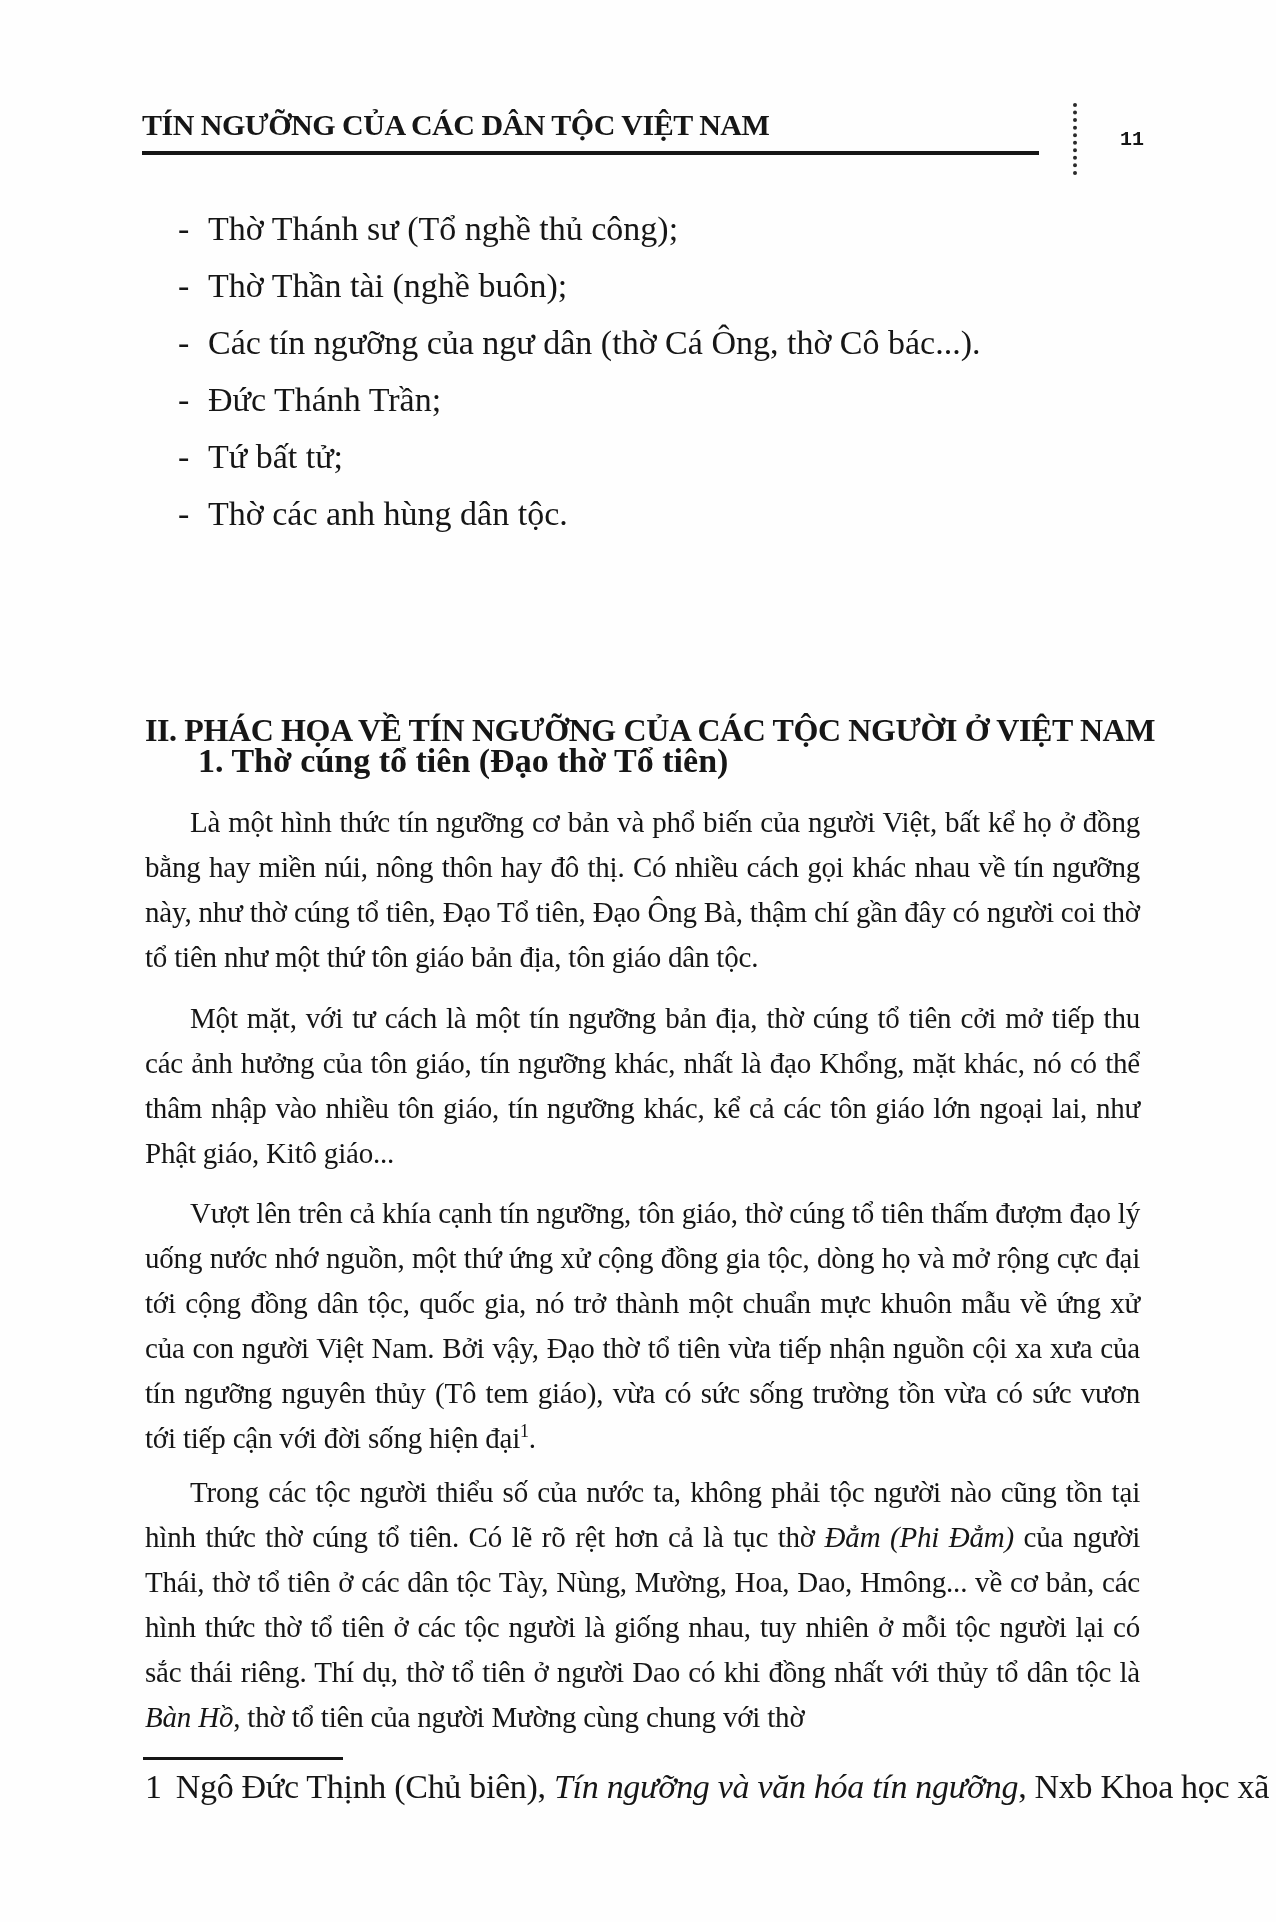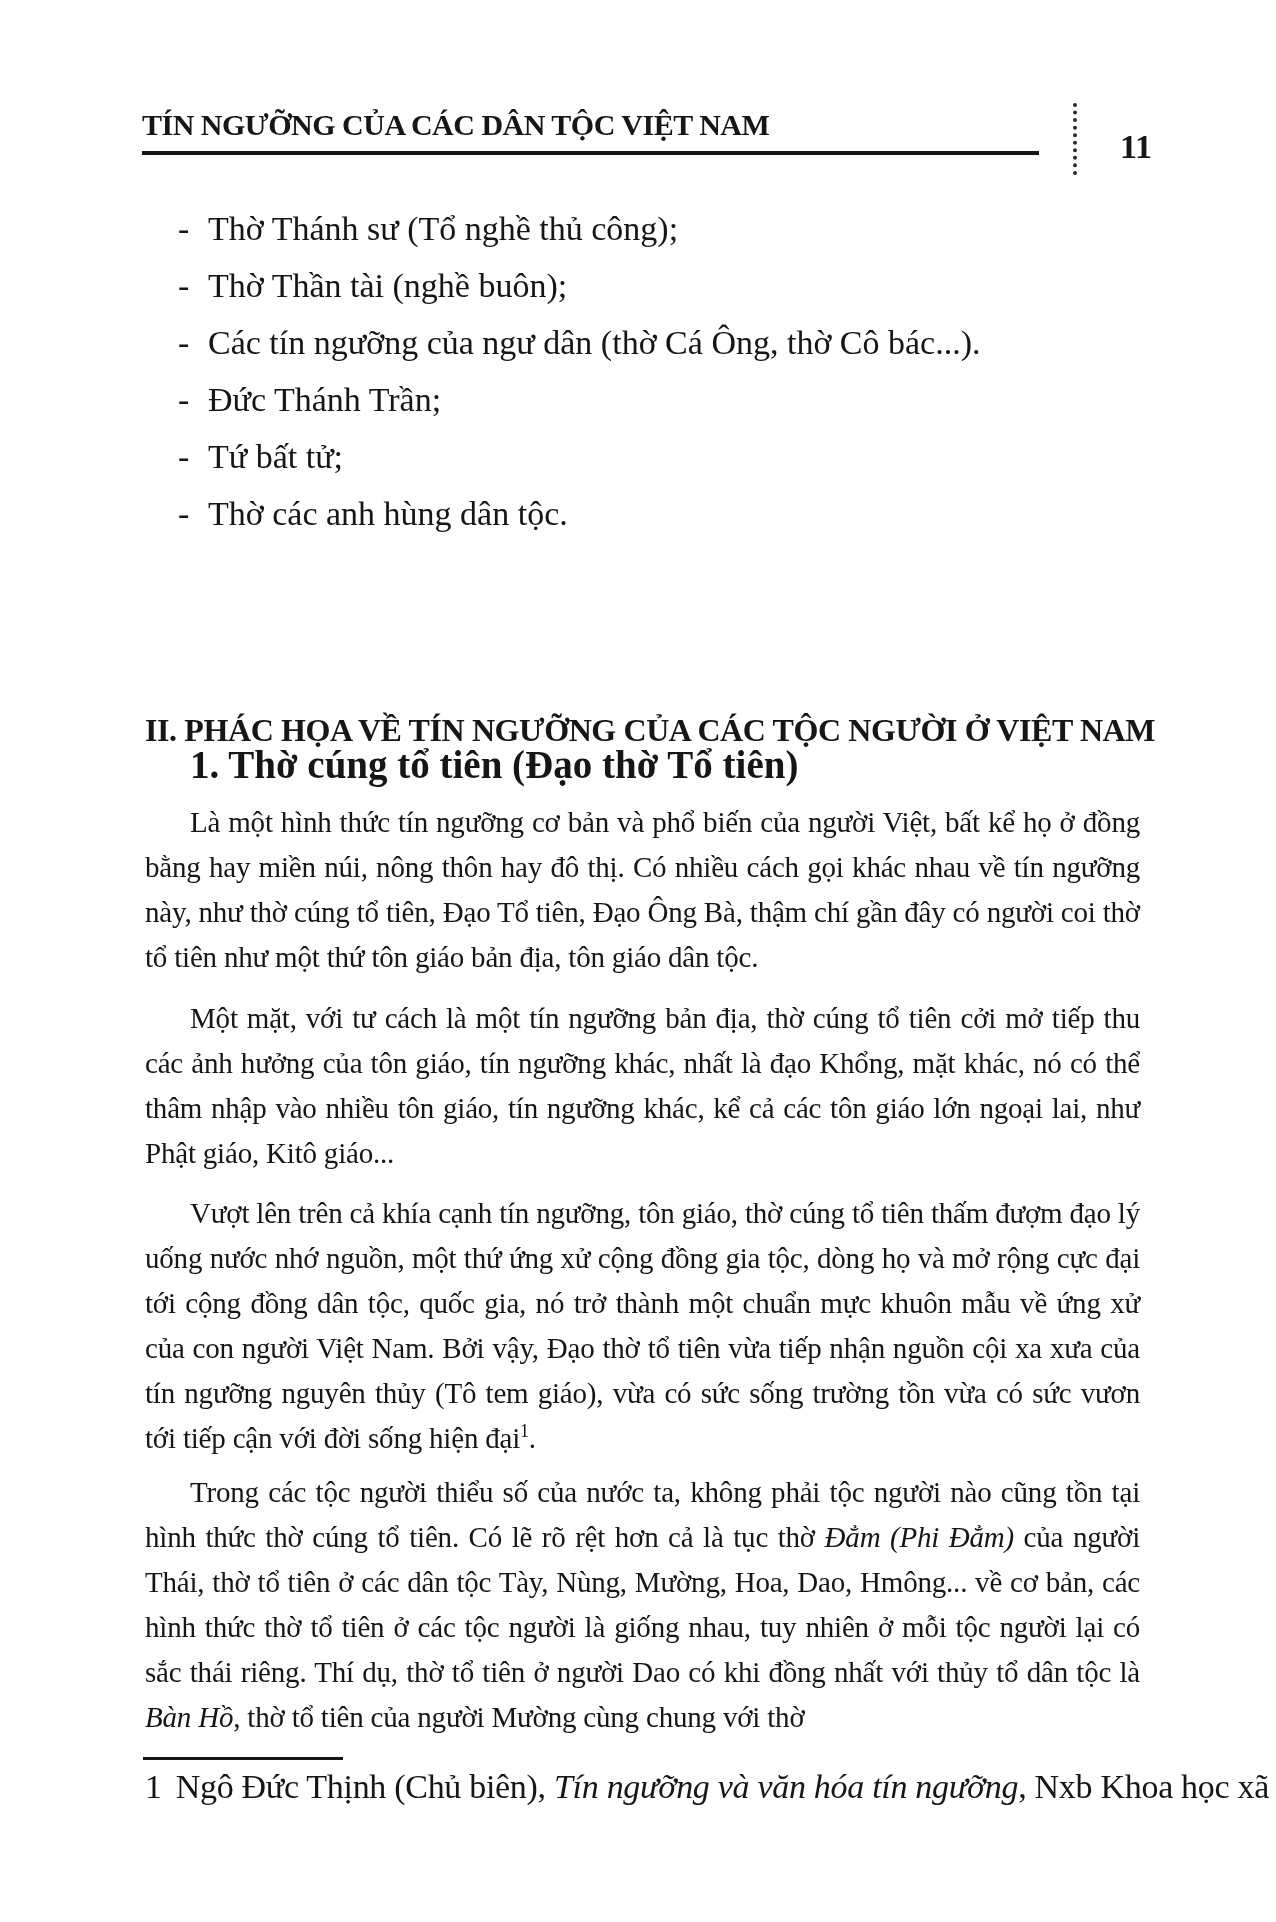--- a/index.html
+++ b/index.html
@@ -37,22 +37,23 @@
     left: 1073px;
     top: 103px;
     height: 72px;
     width: 0;
     border-left: 4px dotted #2a2a2a;
   }
   .page-number {
     position: absolute;
     left: 1120px;
     top: 128px;
-    font-size: 34px;
+    font-size: 20px;
     font-weight: bold;
+    font-family: Liberation Mono, monospace;
   }
 
   .content {
     position: absolute;
     left: 145px;
     top: 0;
     width: 995px;
   }
 
   
@@ -71,22 +72,22 @@
     left: 0;
     width: 995px;
     font-size: 32px;
     font-weight: bold;
     letter-spacing: -0.4px;
     white-space: nowrap;
   }
   .subheading {
     position: absolute;
     top: 742px;
-    left: 45px;
-    font-size: 39px;
+    left: 53px;
+    font-size: 34px;
     font-weight: bold;
     white-space: nowrap;
     text-align: center;
   }
 
   .para {
     position: absolute;
     left: 0;
     width: 995px;
     margin: 0;

